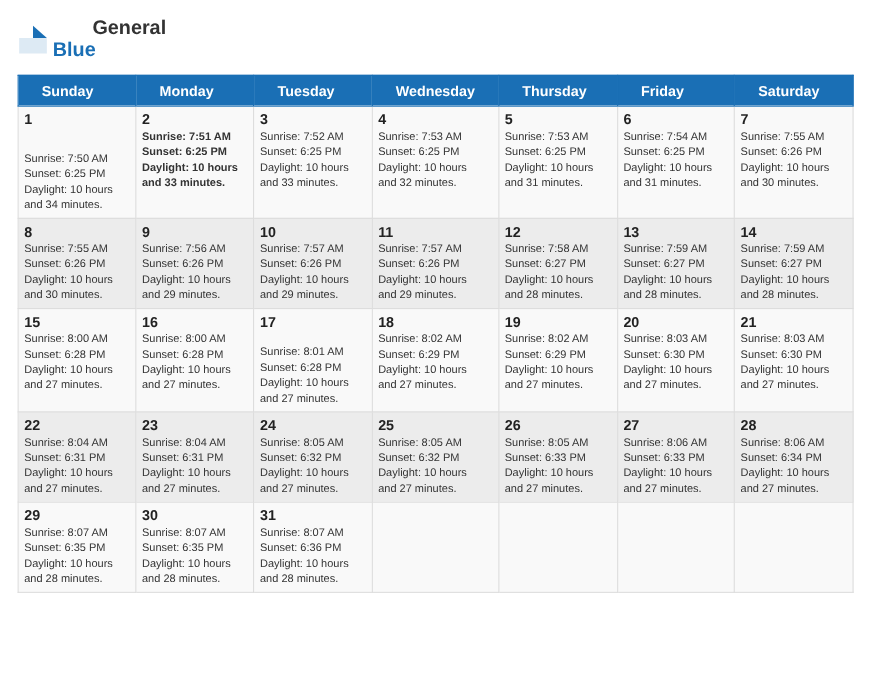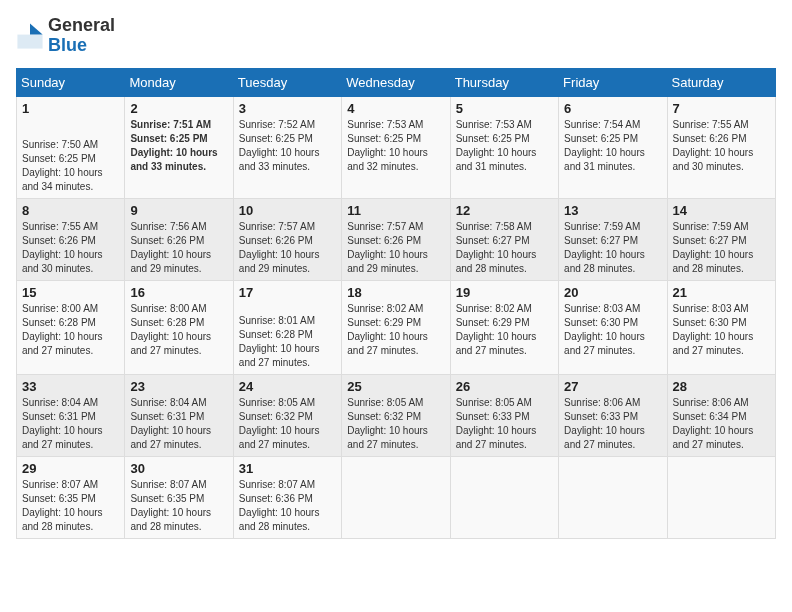--- a/index.html
+++ b/index.html
@@ -19,21 +19,21 @@
     .logo {
       display: flex;
       align-items: center;
       gap: 4px;
     }
     .logo-text {
       font-size: 18px;
       font-weight: bold;
       line-height: 1.1;
     }
-    .logo-text .general { color: #333; }
+    .logo-text .general { color: #333; margin-left: 36px; }
     .logo-text .blue { color: #1a6fb5; margin-top: 36px; }
     .logo-icon {
       width: 28px;
       height: 28px;
     }
     .title-block { text-align: right; }
     .title-block h1 {
       font-size: 32px;
       font-weight: bold;
       color: #222;
@@ -45,22 +45,22 @@
     }
     .calendar {
       width: 100%;
       border-collapse: collapse;
       border: 1px solid #ccc;
     }
     .calendar thead tr th {
       background-color: #1a6fb5;
       color: #fff;
       font-size: 13px;
-      font-weight: normal;
-      padding: 6px 4px;
+      font-weight: bold;
+      padding: 6px 21px;
       text-align: left;
       border: 1px solid #1a6fb5;
     }
     .calendar tbody tr td {
       vertical-align: top;
       padding: 4px 5px;
       font-size: 10.5px;
       color: #222;
       border: 1px solid #ddd;
       width: calc(100% / 7);
@@ -262,21 +262,21 @@
         <td>
           <span class="day-num">21</span>
           <div class="day-detail" style="white-space: pre-line;">Sunrise: 8:03 AM
 Sunset: 6:30 PM
 Daylight: 10 hours
 and 27 minutes.</div>
         </td>
       </tr>
       <tr>
         <td>
-          <span class="day-num">33</span>
+          <span class="day-num">22</span>
           <div class="day-detail" style="white-space: pre-line;">Sunrise: 8:04 AM
 Sunset: 6:31 PM
 Daylight: 10 hours
 and 27 minutes.</div>
         </td>
         <td>
           <span class="day-num">23</span>
           <div class="day-detail" style="white-space: pre-line;">Sunrise: 8:04 AM
 Sunset: 6:31 PM
 Daylight: 10 hours

